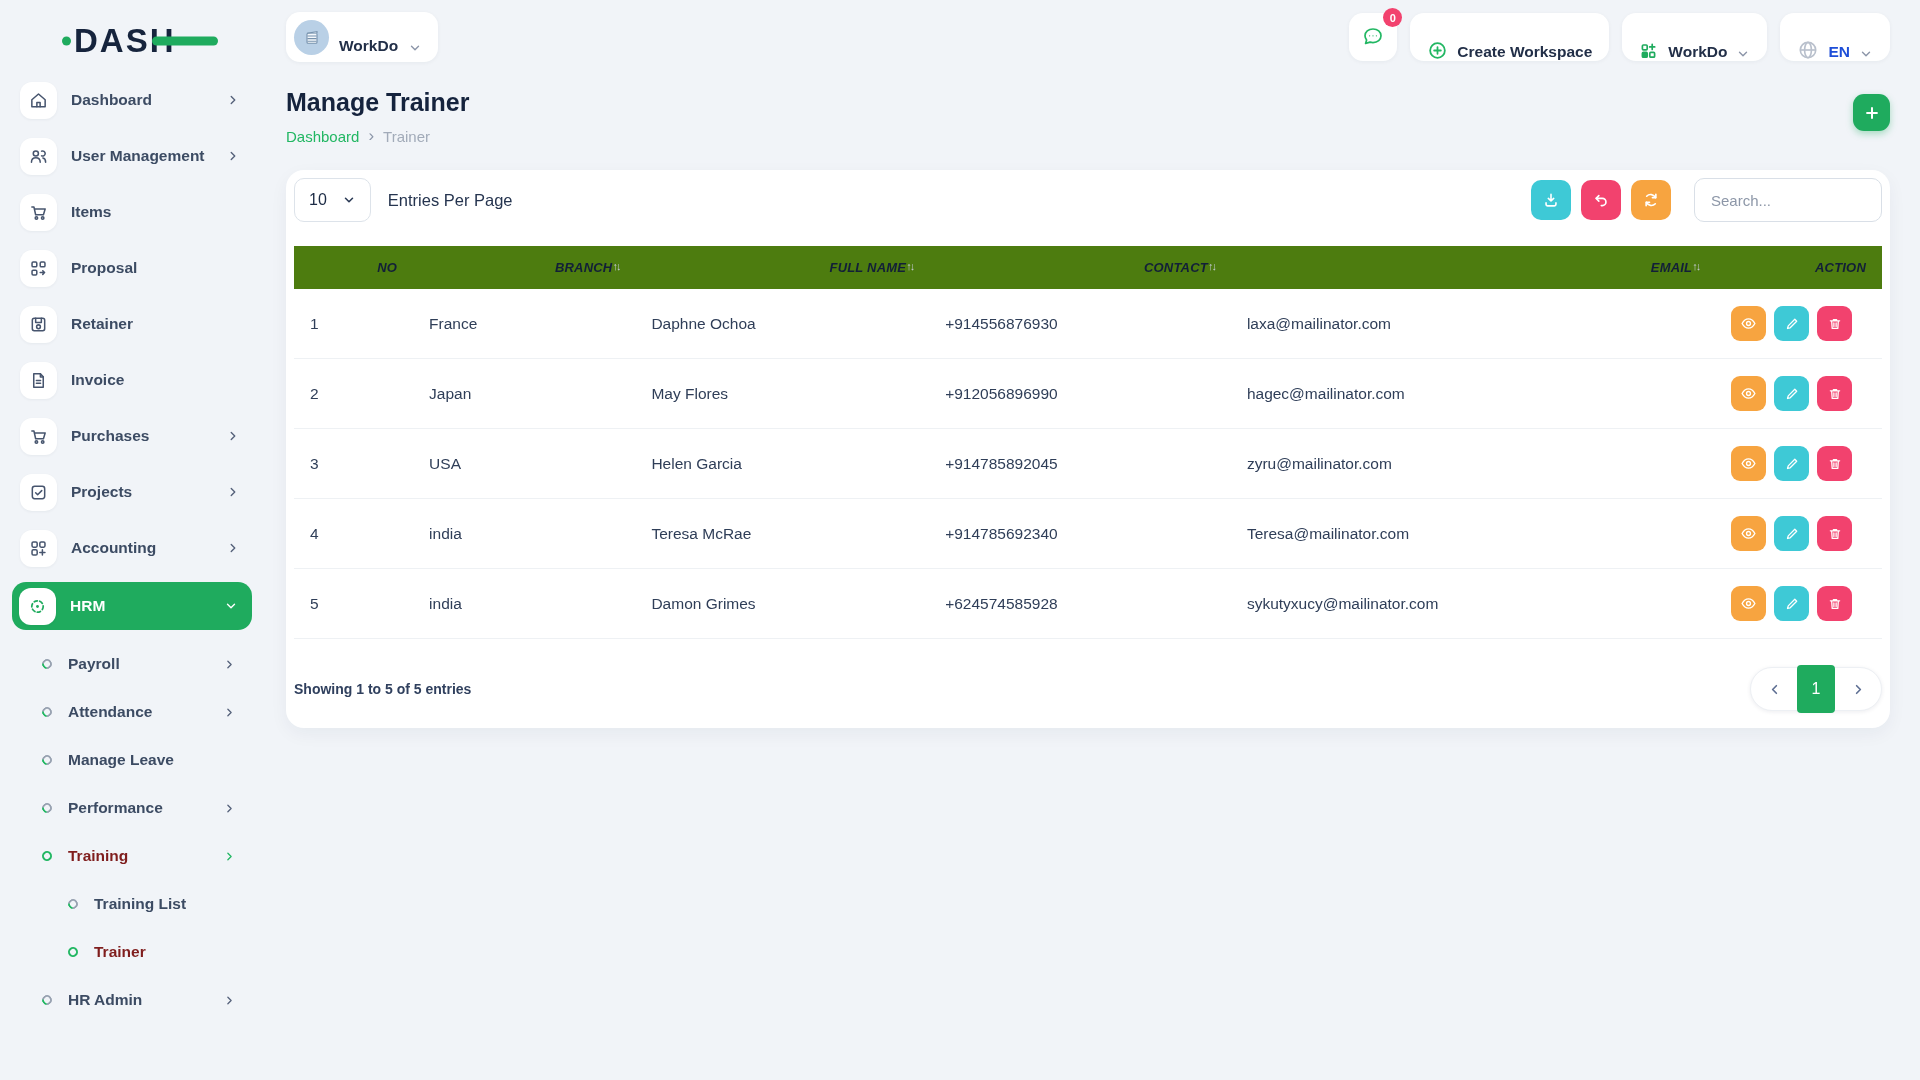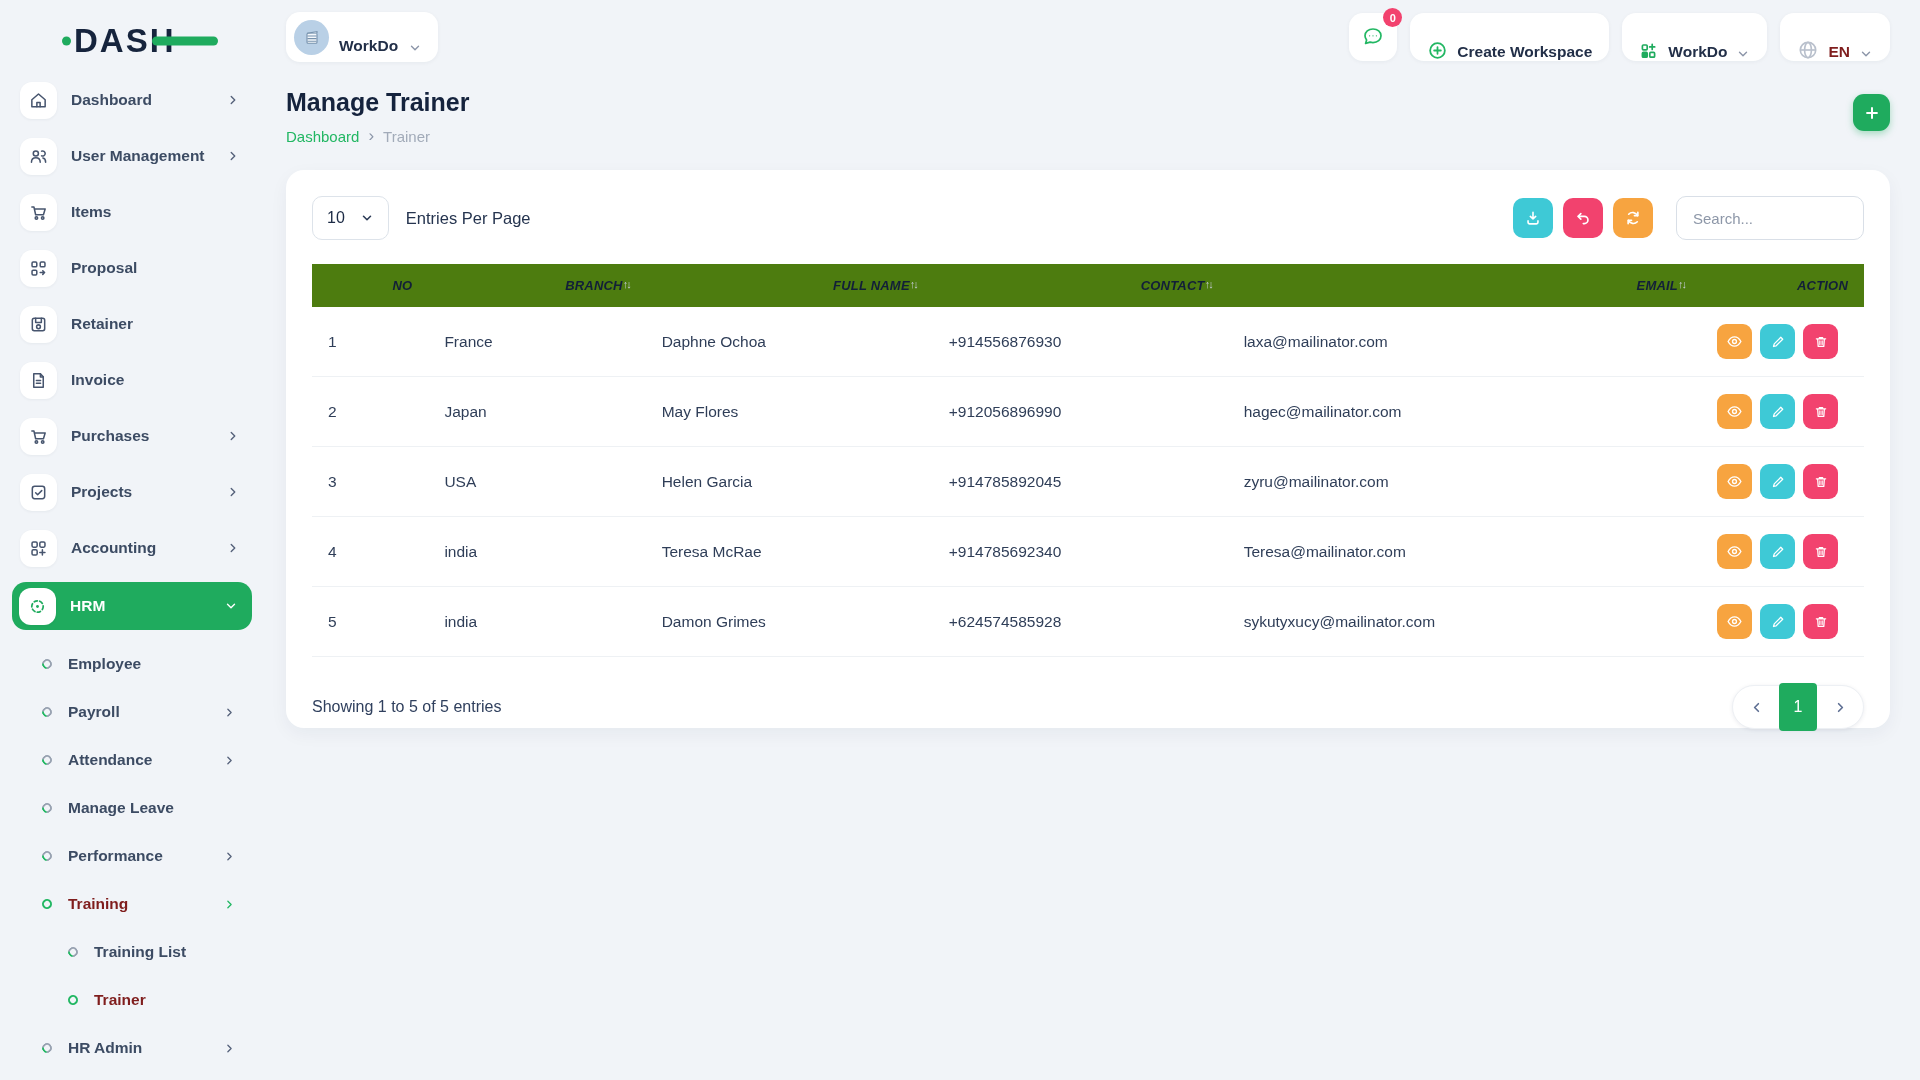--- a/index.html
+++ b/index.html
@@ -40,33 +40,33 @@
   .main { flex:1; padding:0 30px 0 24px; display:flex; flex-direction:column; }
   .topbar { height:74px; display:flex; align-items:center; }
   .pill { background:#fff; border-radius:14px; box-shadow:0 1px 4px rgba(20,30,60,.05); display:flex; align-items:flex-end; cursor:pointer; }
   .ws-pill { gap:10px; padding:7px 16px 7px 8px; height:50px; }
   .avatar { width:35px; height:35px; border-radius:50%; background:#b9d0e6; display:flex; align-items:center; justify-content:center; }
   .ws-name { font-size:15.5px; font-weight:700; color:#222f48; }
   .right-cluster { margin-left:auto; display:flex; align-items:center; gap:13px; }
   .icon-btn-white { width:48px; height:48px; background:#fff; border-radius:14px; box-shadow:0 1px 4px rgba(20,30,60,.05); display:flex; align-items:center; justify-content:center; position:relative; cursor:pointer; }
   .badge { position:absolute; top:-5px; right:-5px; min-width:19px; height:19px; border-radius:10px; background:#f2426e; color:#fff; font-size:11px; font-weight:700; display:flex; align-items:center; justify-content:center; padding:0 5px; }
   .hdr-btn { gap:9px; padding:0 17px; height:48px; font-size:15.5px; font-weight:700; color:#222f48; }
-  .lang-text { color:#7f1d1d; }
+  .lang-text { color:#1d4ed8; }
   .chev-gray { color:#8b95a8; display:flex; }
 
   .page-head { display:flex; align-items:flex-start; margin-top:14px;text-align:right; }
   .page-title { font-size:25px; font-weight:700; color:#15233d; }
   .breadcrumb { margin-top:9px; font-size:15px; display:flex; align-items:center; gap:9px; }
   .crumb-link { color:#22b763; cursor:pointer; }
   .crumb-sep { color:#8b95a8; font-size:17px; }
   .crumb-current { color:#a2abb9; }
   .add-btn { margin-left:auto; margin-top:6px; width:37px; height:37px; border-radius:11px; background:#1fab5e; border:none; display:flex; align-items:center; justify-content:center; color:#fff; cursor:pointer; box-shadow:0 3px 7px rgba(31,171,94,.35); }
 
   
-  .card { margin-top:24px; background:#fff; border-radius:18px; box-shadow:0 6px 18px rgba(25,40,70,.05); padding:26px; height:558px; }
+  .card { margin-top:24px; background:#fff; border-radius:18px; box-shadow:0 6px 18px rgba(25,40,70,.05); padding:8px; height:558px; }
   .toolbar { display:flex; align-items:center; }
   .entries-select { display:flex; align-items:center; gap:15px; border:1px solid #dde3ea; border-radius:10px; padding:0 14px; height:44px; font-size:16px; color:#1c2b45; background:#fff; cursor:pointer; }
   .entries-label { margin-left:17px; font-size:16.5px; color:#25344f; }
   .tool-actions { margin-left:auto; display:flex; align-items:center; gap:10px; }
   .sq-btn { width:40px; height:40px; border-radius:10px; border:none; display:flex; align-items:center; justify-content:center; color:#fff; cursor:pointer; }
   .sq-btn.teal { background:#3ec9d6; }
   .sq-btn.pink { background:#f2426e; }
   .sq-btn.orange { background:#f7a440; }
   .search-input { width:188px; height:44px; border:1px solid #d9dfe7; border-radius:10px; padding:0 16px; font-size:15px; color:#3a4a63; margin-left:13px; font-family:"Liberation Sans", sans-serif; outline:none; background:#fff; }
   .search-input::placeholder { color:#8d97a8; }
@@ -77,21 +77,21 @@
   tbody td { padding:17px 16px; font-size:15.5px; color:#2f3e58; border-top:1px solid #eef1f4; }
   tbody tr:first-child td { border-top:none; }
   tbody tr:last-child td { border-bottom:1px solid #eef1f4; }
   .actions-cell { display:flex; gap:8px; }
   .row-btn { width:35px; height:35px; border-radius:9px; border:none; display:flex; align-items:center; justify-content:center; color:#fff; cursor:pointer; }
   .row-btn.orange { background:#f7a440; }
   .row-btn.teal { background:#3ec9d6; }
   .row-btn.pink { background:#f2426e; }
 
   .card-footer { display:flex; align-items:center; margin-top:28px; }
-  .showing { font-size:16px; color:#30405e; }
+  .showing { font-size:14px; color:#30405e;font-weight:bold; }
   .pagination { margin-left:auto; display:flex; align-items:center; background:#fff; border:1px solid #edf0f4; border-radius:24px; height:44px; box-shadow:0 1px 4px rgba(20,30,60,.08); }
   .page-chev { width:46px; height:44px; display:flex; align-items:center; justify-content:center; color:#5d6e92; background:none; border:none; cursor:pointer; }
   .page-num { width:38px; height:48px; margin:-2px 0; border-radius:4px; background:#1fab5e; color:#fff; font-size:16px; display:flex; align-items:center; justify-content:center; cursor:pointer; }
   svg { display:block; }
 </style>
 </head>
 <body>
 
 <div class="layout">
 
@@ -238,24 +238,20 @@
         </span>
         <span>HRM</span>
         <span class="nav-chevron">
             <svg width="14" height="14" viewBox="0 0 20 20" fill="none" stroke="currentColor" stroke-width="2" stroke-linecap="round" stroke-linejoin="round">
               <path d="M5 7.5 L10 12.5 L15 7.5"></path>
             </svg>
           </span>
       </div>
 
       <div class="sub-list">
-        <div class="sub-item">
-          <span class="bullet"></span>
-          <span>Employee</span>
-        </div>
         <div class="sub-item">
           <span class="bullet"></span>
           <span>Payroll</span>
           <span class="nav-chevron">
               <svg width="13" height="13" viewBox="0 0 20 20" fill="none" stroke="currentColor" stroke-width="2" stroke-linecap="round" stroke-linejoin="round">
                 <path d="M7.5 5 L12.5 10 L7.5 15"></path>
               </svg>
             </span>
         </div>
         <div class="sub-item">

